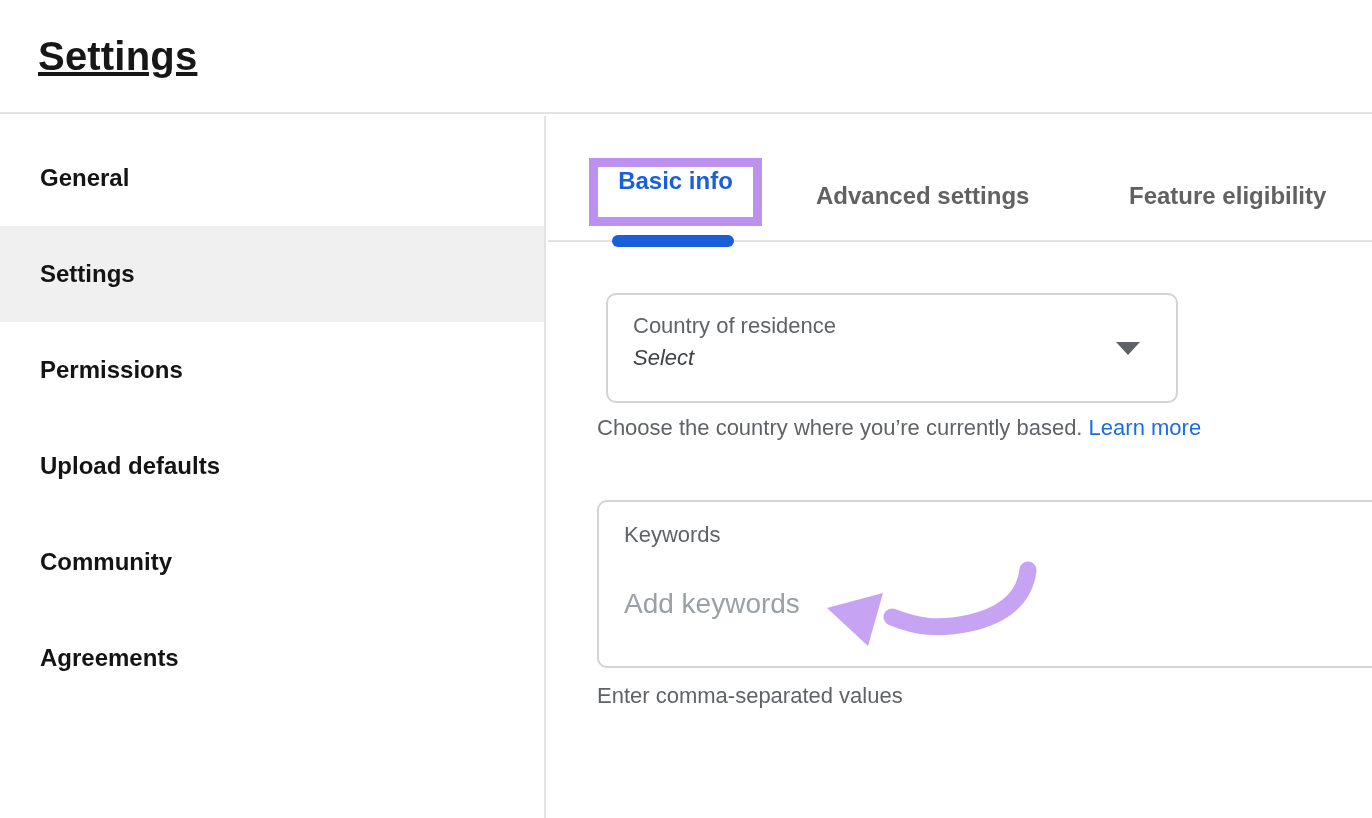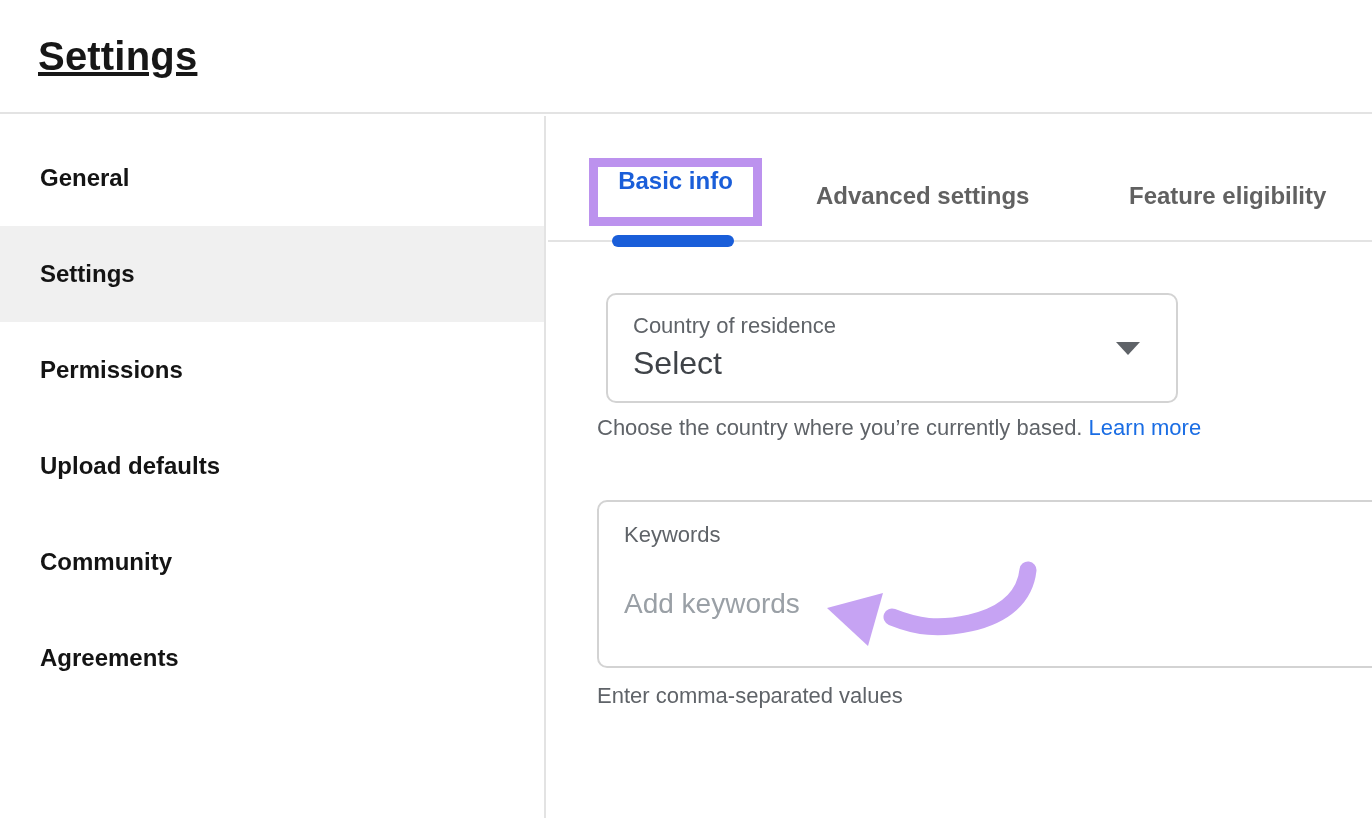--- a/index.html
+++ b/index.html
@@ -113,22 +113,23 @@
   }
   .field-label {
     position: absolute;
     left: 25px; top: 18px;
     font-size: 22px;
     color: #5f6368;
   }
   .field-value {
     position: absolute;
     left: 25px; top: 50px;
-    font-size: 32px;
+    font-size: 22px;
     color: #3f4348;
+    font-style: italic;
   }
   .caret {
     position: absolute;
     right: 36px; top: 47px;
     width: 0; height: 0;
     border-left: 12px solid transparent;
     border-right: 12px solid transparent;
     border-top: 13px solid #5f6368;
   }
   .helper {

